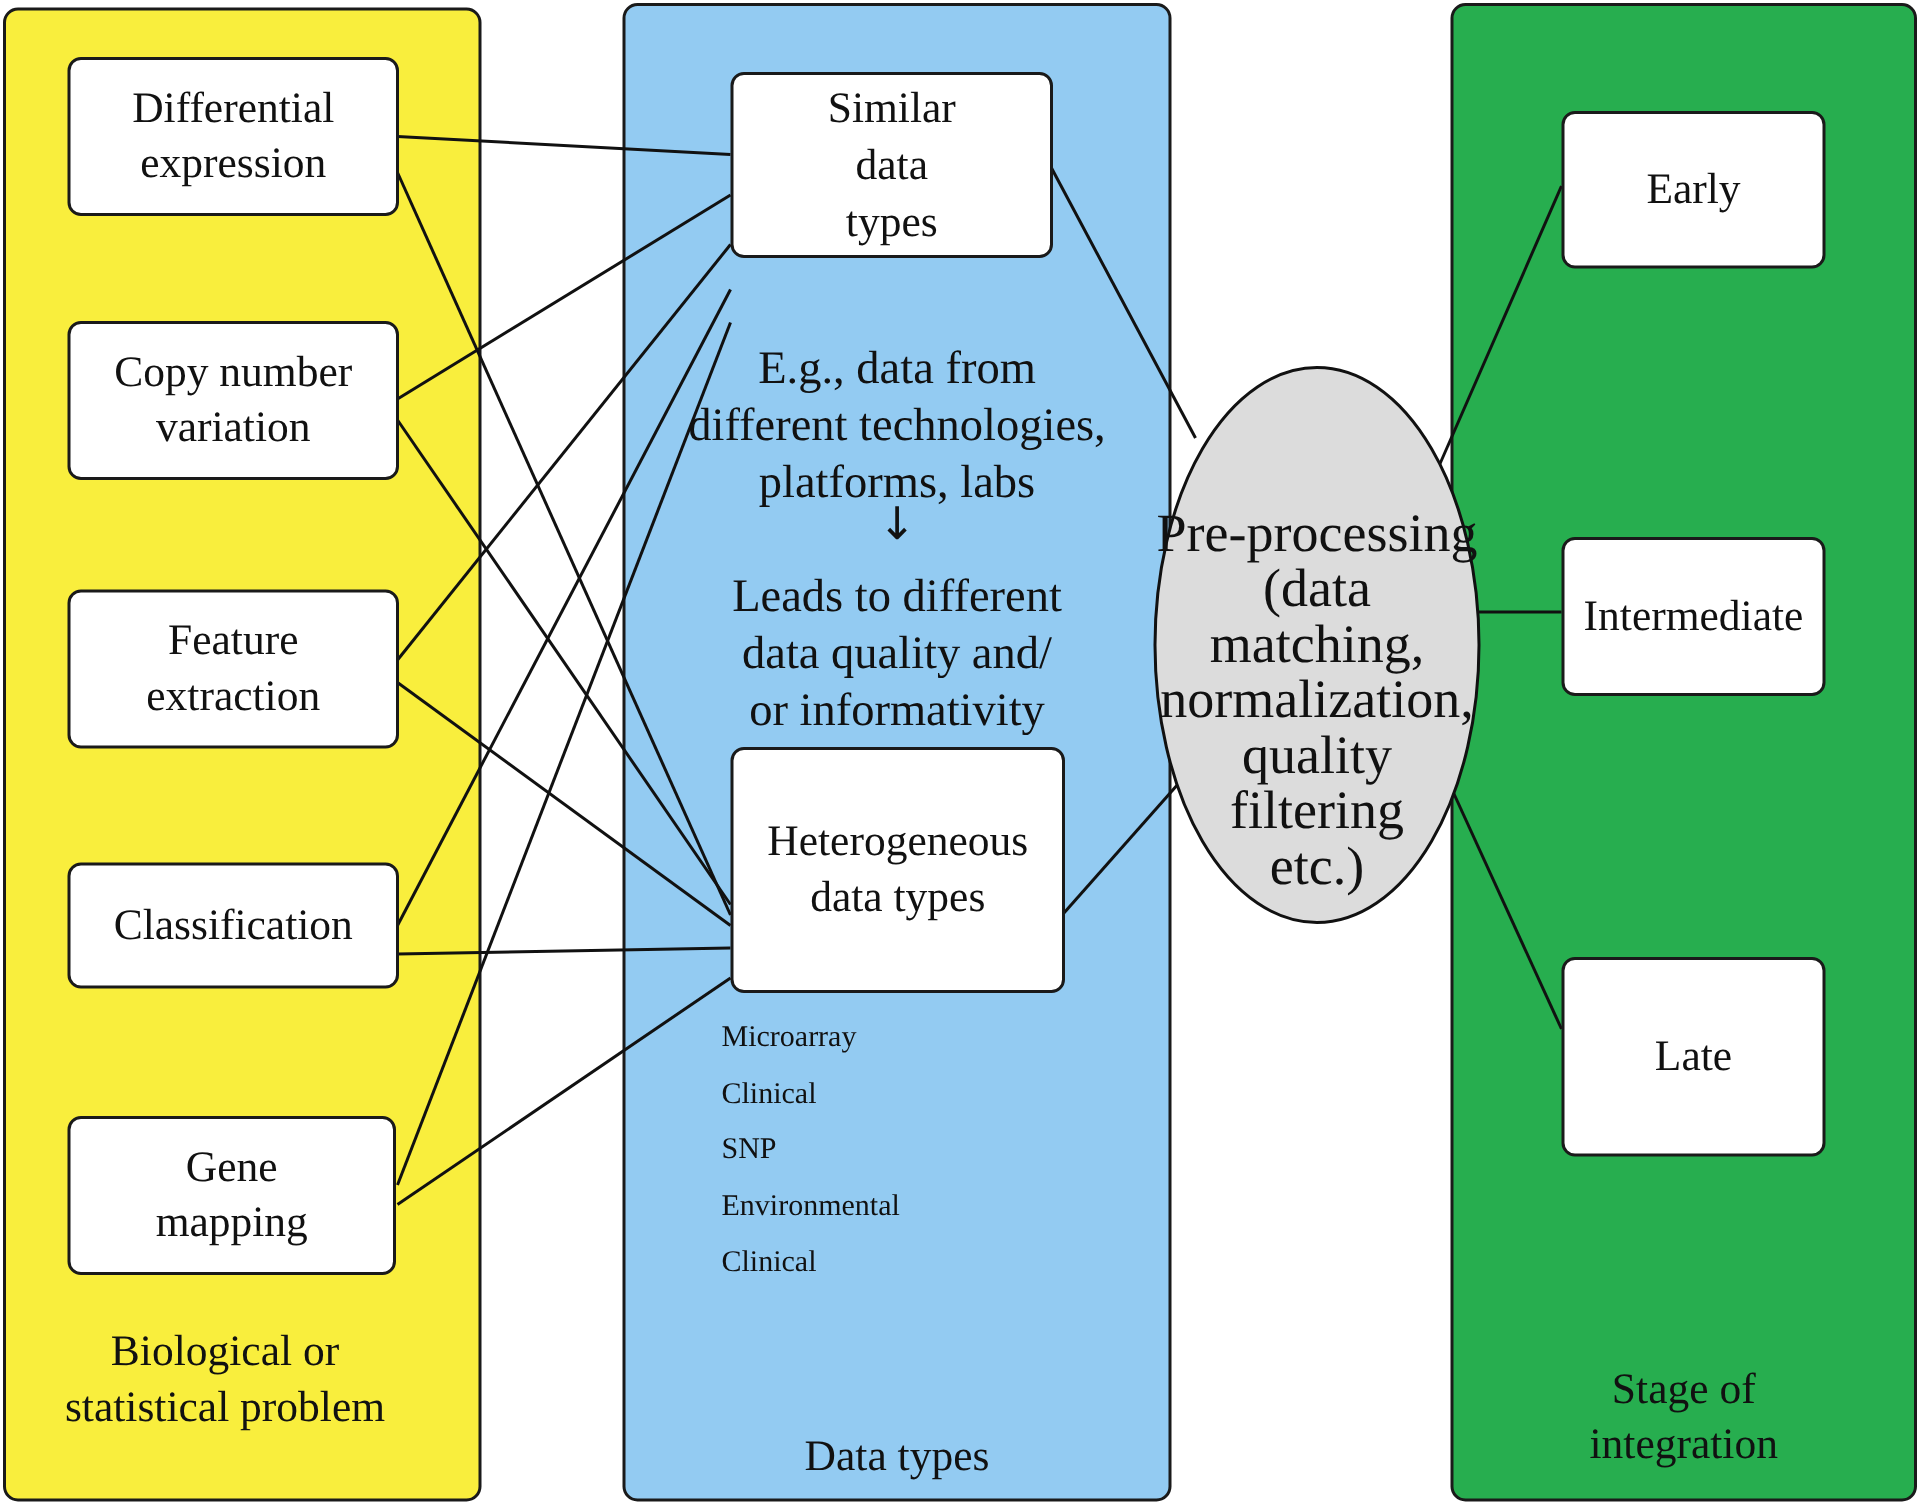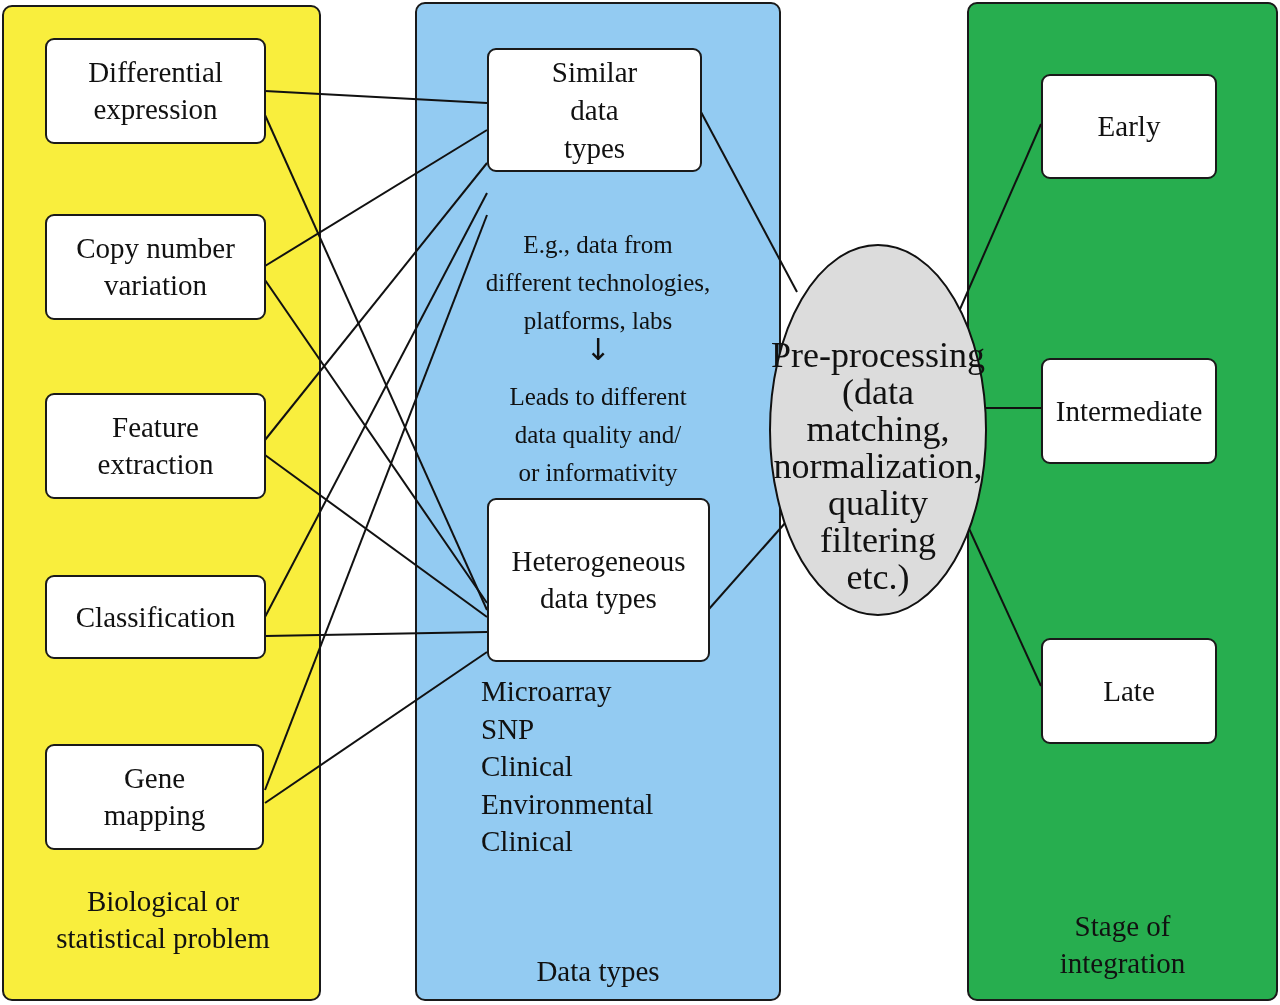--- a/index.html
+++ b/index.html
@@ -8,23 +8,23 @@
   .panel { position: absolute; border: 2px solid #1a1a1a; border-radius: 10px; box-sizing: border-box; }
   #panel-yellow { left: 2px; top: 5px; width: 319px; height: 996px; background: #f9ee3d; }
   #panel-blue { left: 415px; top: 2px; width: 366px; height: 999px; background: #93cbf2; }
   #panel-green { left: 967px; top: 2px; width: 311px; height: 999px; background: #27ae4f; }
   .box { position: absolute; background: #fff; border: 2px solid #1a1a1a; border-radius: 9px; box-sizing: border-box;
          display: flex; align-items: center; justify-content: center; text-align: center;
          font-family: "Liberation Serif", "DejaVu Serif", serif; font-size: 29px; line-height: 37px; white-space: pre-line; z-index: 3; }
   .panel-title { position: absolute; text-align: center; white-space: pre-line;
          font-family: "Liberation Serif", "DejaVu Serif", serif; font-size: 29px; line-height: 37px; z-index: 3; }
   .note { position: absolute; text-align: center; white-space: pre-line;
-         font-family: "Liberation Serif", "DejaVu Serif", serif; font-size: 25px; line-height: 38px; z-index: 3; }
+         font-family: "Liberation Serif", "DejaVu Serif", serif; font-size: 31px; line-height: 38px; z-index: 3; }
   .list { position: absolute; left: 481px; top: 673px; margin: 0; padding: 0; list-style: none;
-         font-family: "Liberation Serif", "DejaVu Serif", serif; font-size: 29px; line-height: 37.5px; z-index: 3; }
+         font-family: "Liberation Serif", "DejaVu Serif", serif; font-size: 20px; line-height: 37.5px; z-index: 3; }
   .list li { white-space: nowrap; }
   svg#links { position: absolute; left: 0; top: 0; width: 1280px; height: 1005px; z-index: 2; pointer-events: none; }
   svg#ellipse-layer { position: absolute; left: 0; top: 0; width: 1280px; height: 1005px; z-index: 4; pointer-events: none; }
   .ellipse-text { position: absolute; left: 770px; top: 337px; width: 216px; text-align: center; white-space: pre-line;
          font-family: "Liberation Serif", "DejaVu Serif", serif; font-size: 36px; line-height: 37px; z-index: 5; }
   .arrow { position: absolute; left: 583px; top: 335px; width: 30px; text-align: center; font-size: 30px; line-height: 30px; z-index: 3;
            font-family: "DejaVu Sans", sans-serif; }
 </style>
 </head>
 <body>
@@ -53,50 +53,50 @@
 
 <div class="box" style="left:45px;top:38px;width:221px;height:106px;">Differential
 expression</div>
 <div class="box" style="left:45px;top:214px;width:221px;height:106px;">Copy number
 variation</div>
 <div class="box" style="left:45px;top:393px;width:221px;height:106px;">Feature
 extraction</div>
 <div class="box" style="left:45px;top:575px;width:221px;height:84px;">Classification</div>
 <div class="box" style="left:45px;top:744px;width:219px;height:106px;">Gene
 mapping</div>
-<div class="panel-title" style="left:32px;top:883px;width:262px;">Biological or
+<div class="panel-title" style="left:19px;top:883px;width:262px;">Biological or
 statistical problem</div>
 
 <div class="box" style="left:487px;top:48px;width:215px;height:124px;line-height:38px;">Similar
 data
 types</div>
 <div class="note" style="left:435px;top:226px;width:326px;">E.g., data from
 different technologies,
 platforms, labs</div>
 <div class="arrow">↓</div>
 <div class="note" style="left:435px;top:378px;width:326px;">Leads to different
 data quality and/
 or informativity</div>
 <div class="box" style="left:487px;top:498px;width:223px;height:164px;">Heterogeneous
 data types</div>
 <ul class="list">
   <li>Microarray</li>
+  <li>Clinical</li>
   <li>SNP</li>
-  <li>Clinical</li>
   <li>Environmental</li>
   <li>Clinical</li>
 </ul>
 <div class="panel-title" style="left:415px;top:953px;width:366px;">Data types</div>
 
 <svg id="ellipse-layer" viewBox="0 0 1280 1005">
   <ellipse id="pp-ellipse" cx="878" cy="430" rx="108" ry="185" fill="#dcdcdc" stroke="#111" stroke-width="2"></ellipse>
 </svg>
 <div class="ellipse-text">Pre-processing
 (data matching,
 normalization,
 quality filtering
 etc.)</div>
 
 <div class="box" style="left:1041px;top:74px;width:176px;height:105px;">Early</div>
 <div class="box" style="left:1041px;top:358px;width:176px;height:106px;">Intermediate</div>
-<div class="box" style="left:1041px;top:638px;width:176px;height:106px;text-align:center;">Late</div>
+<div class="box" style="left:1041px;top:638px;width:176px;height:133px;text-align:center;">Late</div>
 <div class="panel-title" style="left:967px;top:908px;width:311px;">Stage of
 integration</div>
 
 </body></html>

